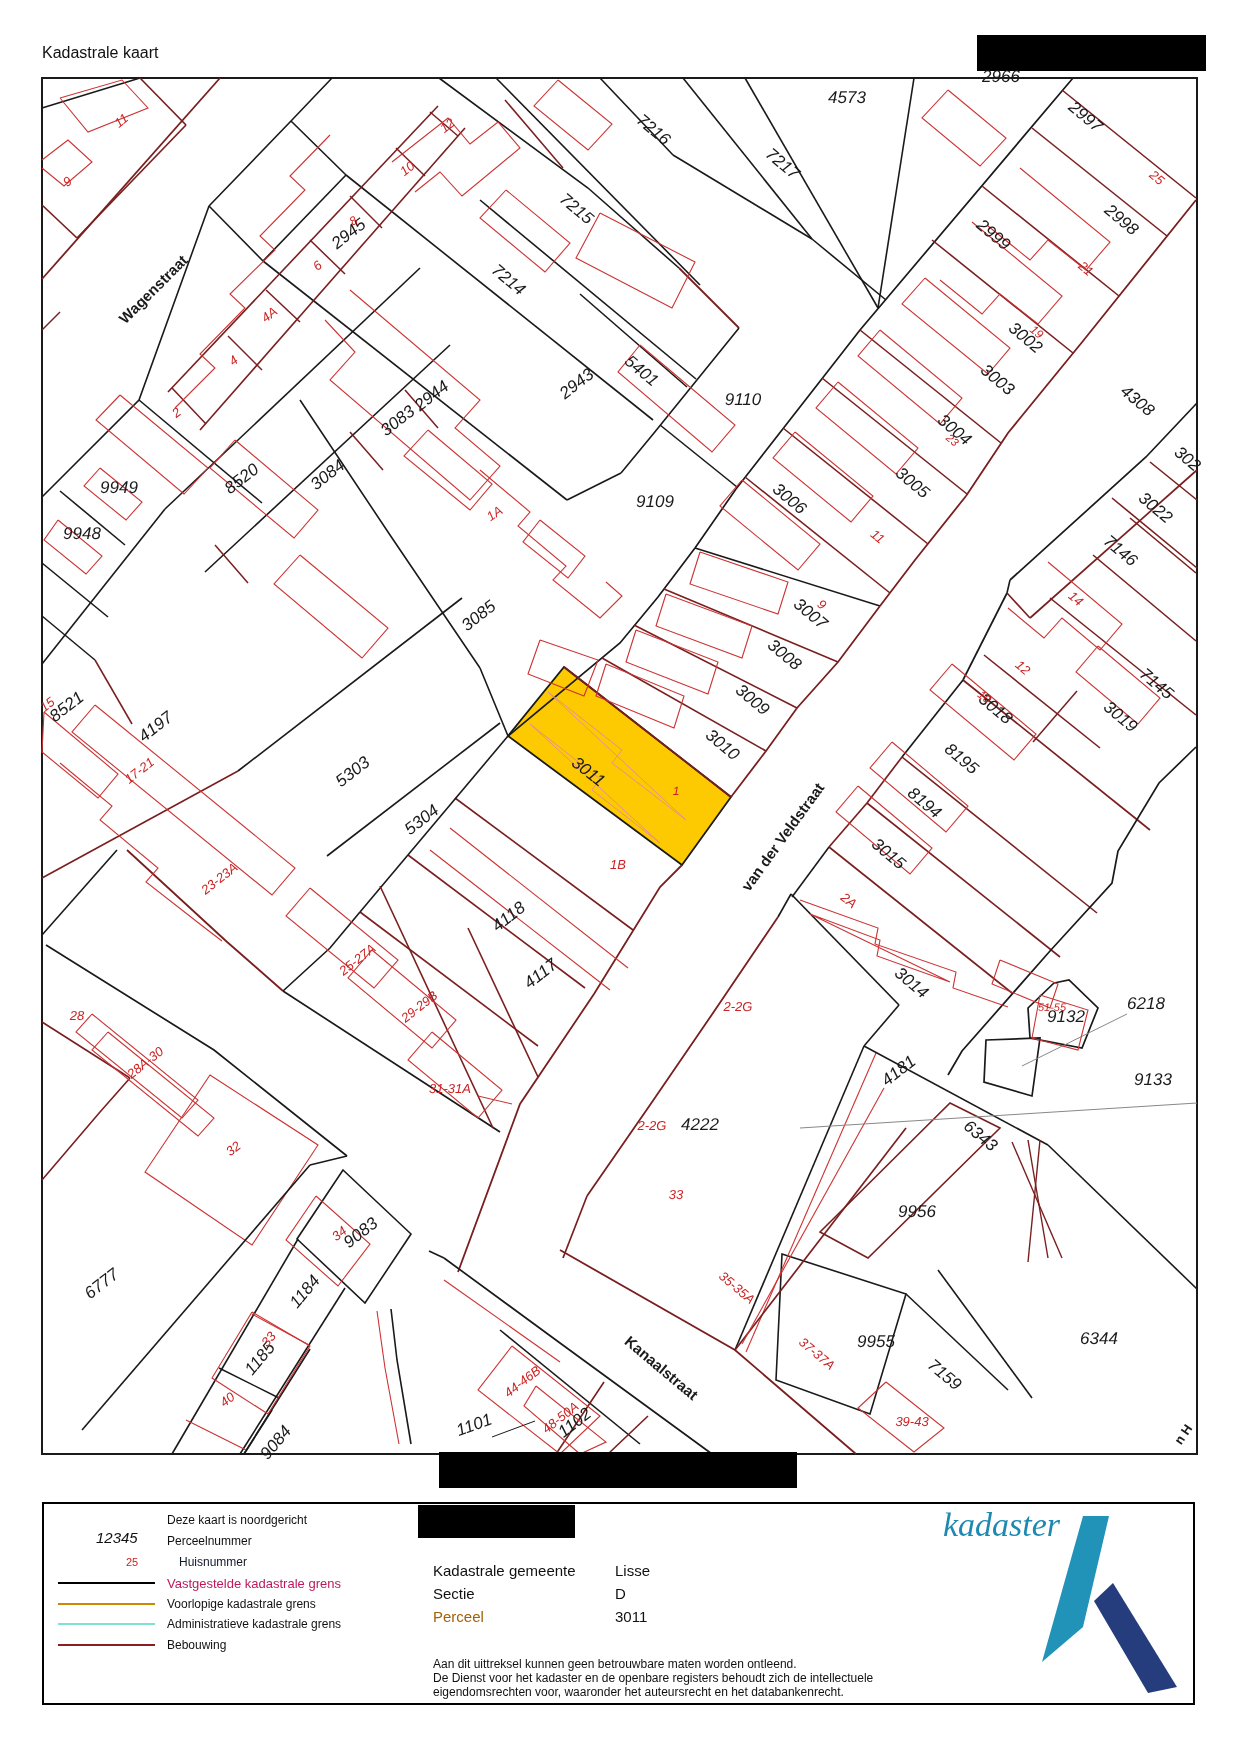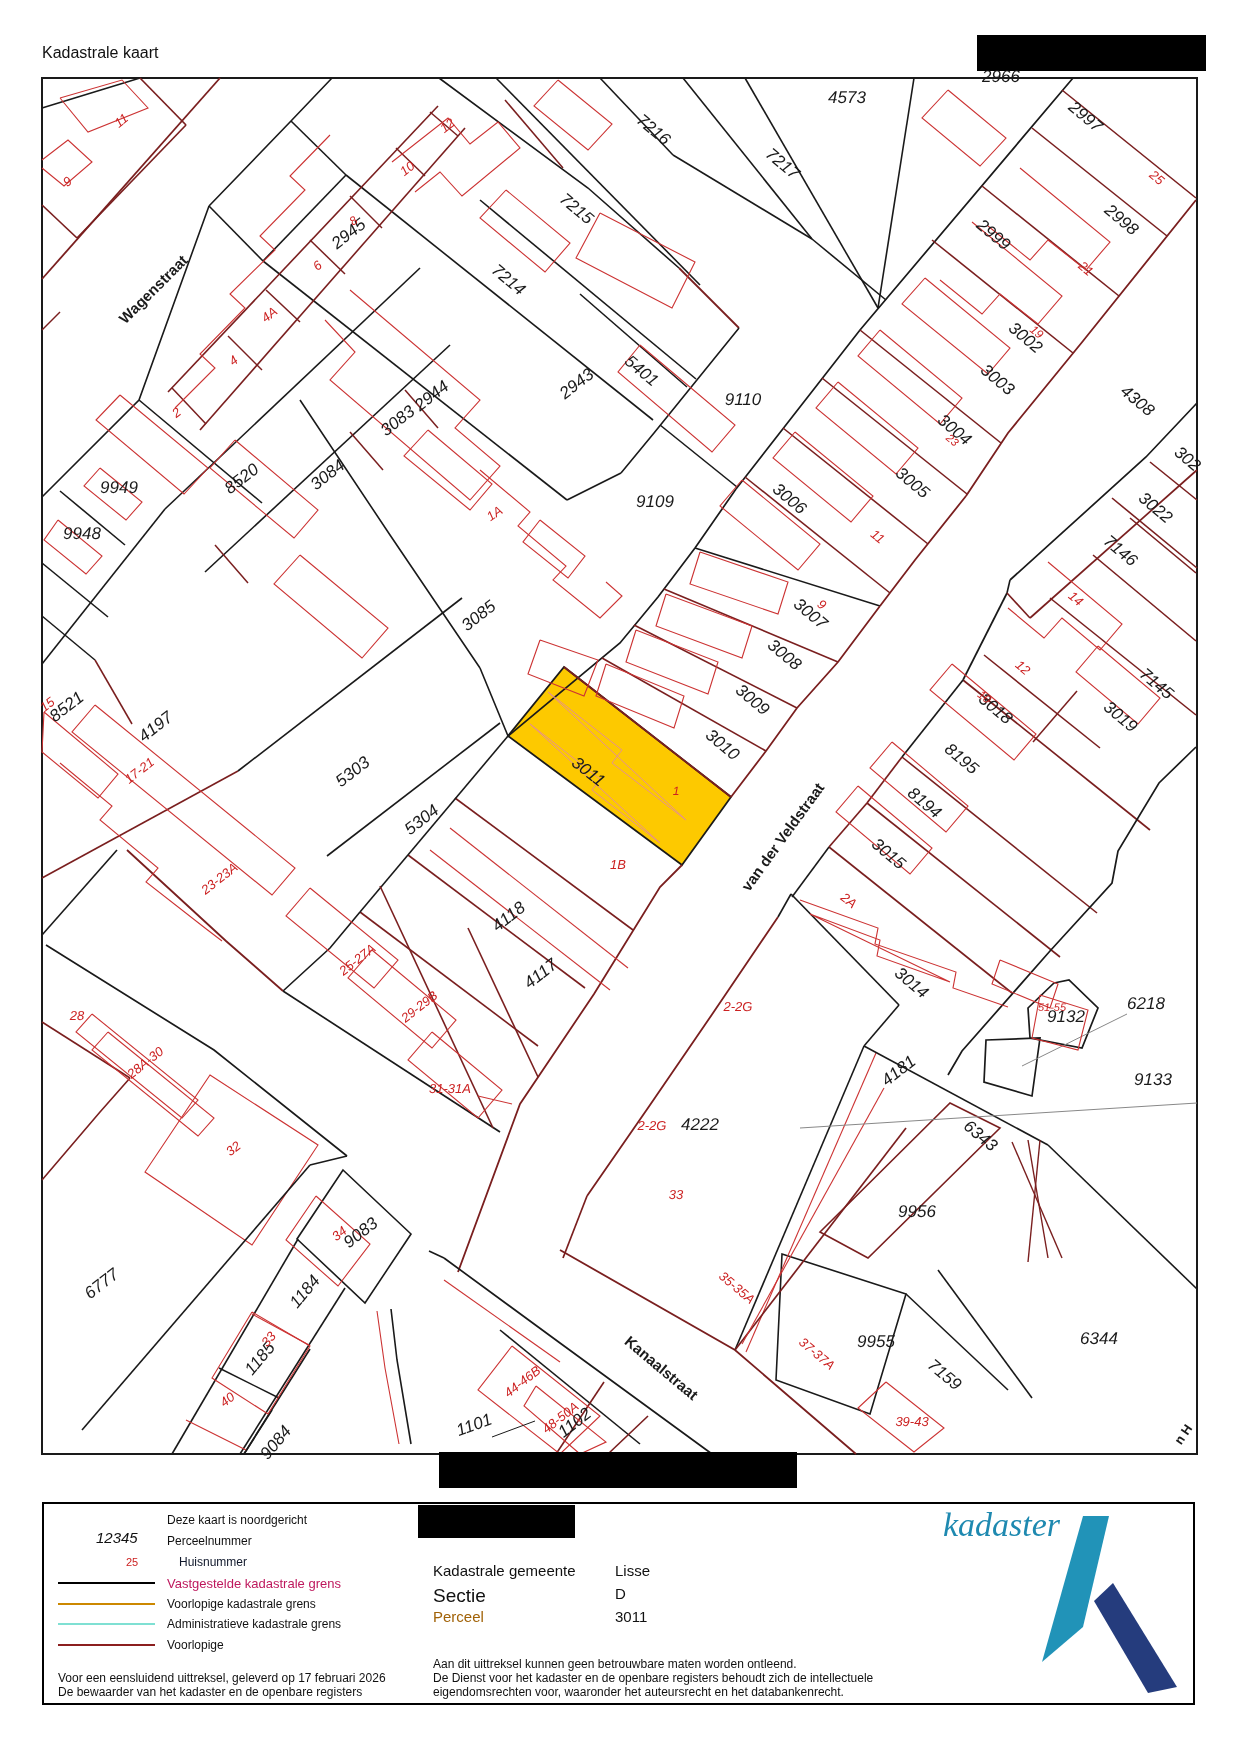--- a/index.html
+++ b/index.html
@@ -670,29 +670,28 @@
 <div class="abs" style="left:58px;top:1623px;width:97px;height:2px;background:#7fe0d3"></div>
 
 <div class="abs" style="left:58px;top:1644px;width:97px;height:1.5px;background:#8b1f1f"></div>
 
 <div class="abs" style="left:167px;top:1513px;font-size:12px;color:#111">Deze kaart is noordgericht</div>
 <div class="abs" style="left:167px;top:1534px;font-size:12px;color:#111">Perceelnummer</div>
 <div class="abs" style="left:179px;top:1555px;font-size:12px;color:#0f172a">Huisnummer</div>
 <div class="abs" style="left:167px;top:1576px;font-size:13px;color:#be185d">Vastgestelde kadastrale grens</div>
 <div class="abs" style="left:167px;top:1597px;font-size:12px;color:#111">Voorlopige kadastrale grens</div>
 <div class="abs" style="left:167px;top:1617px;font-size:12px;color:#111">Administratieve kadastrale grens</div>
-<div class="abs" style="left:167px;top:1638px;font-size:12px;color:#111">Voorlopige</div>
-
-<div class="abs" style="left:58px;top:1671px;font-size:12px;color:#111">Voor een eensluidend uittreksel, geleverd op 17 februari 2026<br>De bewaarder van het kadaster en de openbare registers</div>
+<div class="abs" style="left:167px;top:1638px;font-size:12px;color:#111">Bebouwing</div>
+
 
 <div class="abs" style="left:418px;top:1505px;width:157px;height:33px;background:#000"></div>
 
 <div class="abs" style="left:433px;top:1562px;font-size:15px;color:#111">Kadastrale gemeente</div>
 <div class="abs" style="left:615px;top:1562px;font-size:15px;color:#111">Lisse</div>
-<div class="abs" style="left:433px;top:1585px;font-size:19px;color:#111">Sectie</div>
+<div class="abs" style="left:433px;top:1585px;font-size:15px;color:#111">Sectie</div>
 <div class="abs" style="left:615px;top:1585px;font-size:15px;color:#111">D</div>
 <div class="abs" style="left:433px;top:1608px;font-size:15px;color:#a16207">Perceel</div>
 <div class="abs" style="left:615px;top:1608px;font-size:15px;color:#111">3011</div>
 
 <div class="abs" style="left:433px;top:1657px;font-size:12px;color:#111">Aan dit uittreksel kunnen geen betrouwbare maten worden ontleend.<br>De Dienst voor het kadaster en de openbare registers behoudt zich de intellectuele<br>eigendomsrechten voor, waaronder het auteursrecht en het databankenrecht.</div>
 
 <div class="abs" style="left:943px;top:1506px;font-size:34px;font-style:italic;color:#1e89b0;font-family:'Liberation Serif',serif">kadaster</div>
 
 <svg class="abs" style="left:1030px;top:1500px" width="160" height="200" viewBox="0 0 160 200">
 

